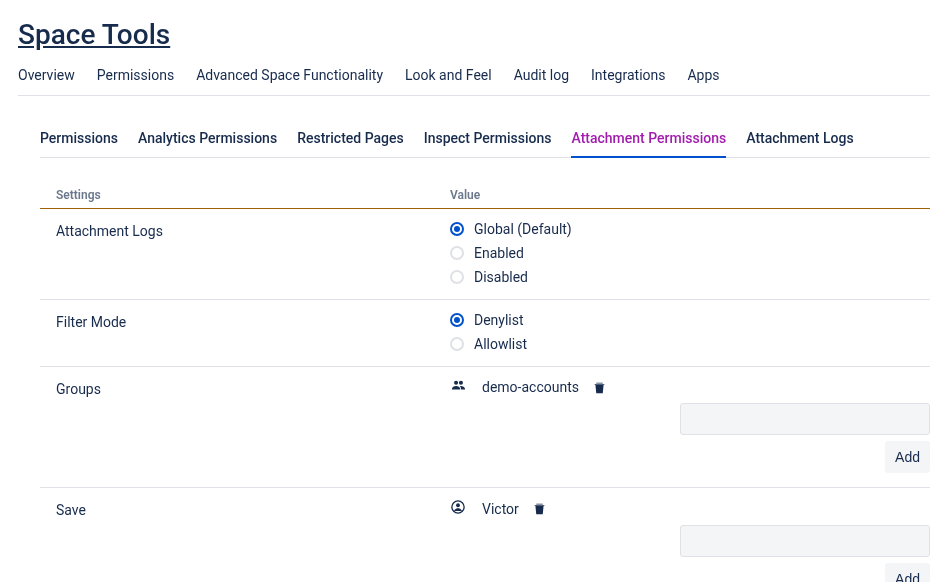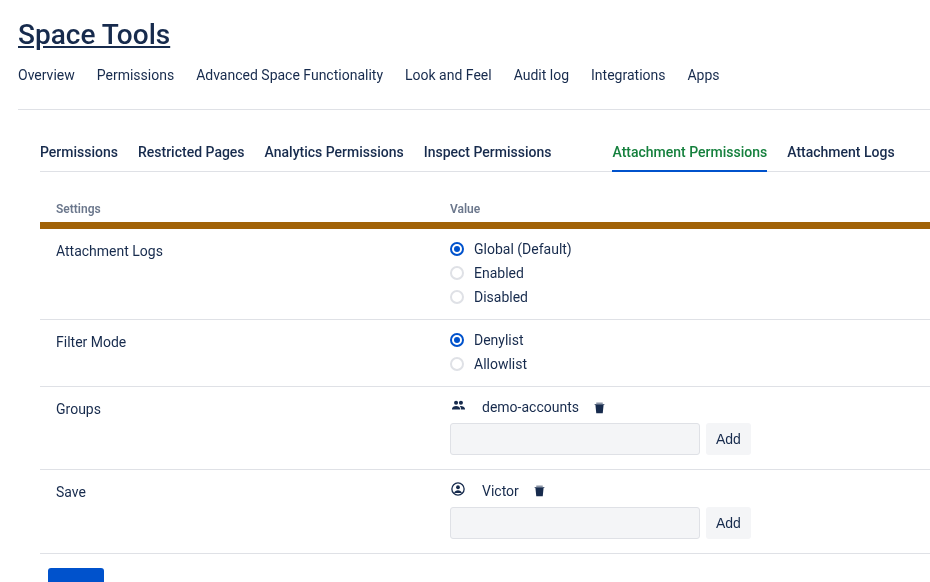--- a/index.html
+++ b/index.html
@@ -21,21 +21,21 @@
       font-size: 28px;
       font-weight: 500;
       color: #172b4d;
       margin-bottom: 16px;
       text-decoration: underline;
     }
     .top-nav {
       display: flex;
       gap: 22px;
       border-bottom: 1px solid #dfe1e6;
-      padding-bottom: 14px;
+      padding-bottom: 0;
     }
     .top-nav-item {
       color: #172b4d;
       font-size: 14px;
       padding-bottom: 12px;
       cursor: pointer;
     }
     .content {
       padding: 28px 0 0 22px;
     }
@@ -45,33 +45,32 @@
       border-bottom: 1px solid #dfe1e6;
     }
     .sub-tab {
       color: #172b4d;
       font-size: 14px;
       padding: 6px 0 10px 0;
       cursor: pointer;
       font-weight: 500;
     }
     .sub-tab.active {
-      color: #15803d;
+      color: #a21caf;
       border-bottom: 2px solid #0052cc;
       margin-bottom: -1px;
-      margin-left: 41px;
     }
     .settings-table {
       width: 100%;
       margin-top: 24px;
     }
     .settings-header {
       display: flex;
       padding: 6px 0;
-      border-bottom: 7px solid #a16207;
+      border-bottom: 1px solid #a16207;
       align-items: flex-end;
     }
     .col-settings {
       width: 410px;
       padding-left: 16px;
     }
     .col-value {
       flex: 1;
       padding-left: 0;
     }
@@ -152,20 +151,21 @@
     }
     .trash-icon svg {
       width: 13px;
       height: 13px;
       display: block;
     }
     .input-row {
       display: flex;
       gap: 6px;
       align-items: flex-end;
+      flex-direction: column;
     }
     .text-input {
       width: 250px;
       height: 32px;
       background: #f4f5f7;
       border: 1px solid #dfe1e6;
       border-radius: 3px;
       padding: 0 8px;
       font-size: 14px;
     }
@@ -214,22 +214,22 @@
     <div class="top-nav-item">Advanced Space Functionality</div>
     <div class="top-nav-item">Look and Feel</div>
     <div class="top-nav-item">Audit log</div>
     <div class="top-nav-item">Integrations</div>
     <div class="top-nav-item">Apps</div>
   </div>
 
   <div class="content">
     <div class="sub-tabs">
       <div class="sub-tab">Permissions</div>
+      <div class="sub-tab">Analytics Permissions</div>
       <div class="sub-tab">Restricted Pages</div>
-      <div class="sub-tab">Analytics Permissions</div>
       <div class="sub-tab">Inspect Permissions</div>
       <div class="sub-tab active">Attachment Permissions</div>
       <div class="sub-tab">Attachment Logs</div>
     </div>
 
     <div class="settings-table">
       <div class="settings-header">
         <div class="col-settings header-label">Settings</div>
         <div class="col-value header-label">Value</div>
       </div>

